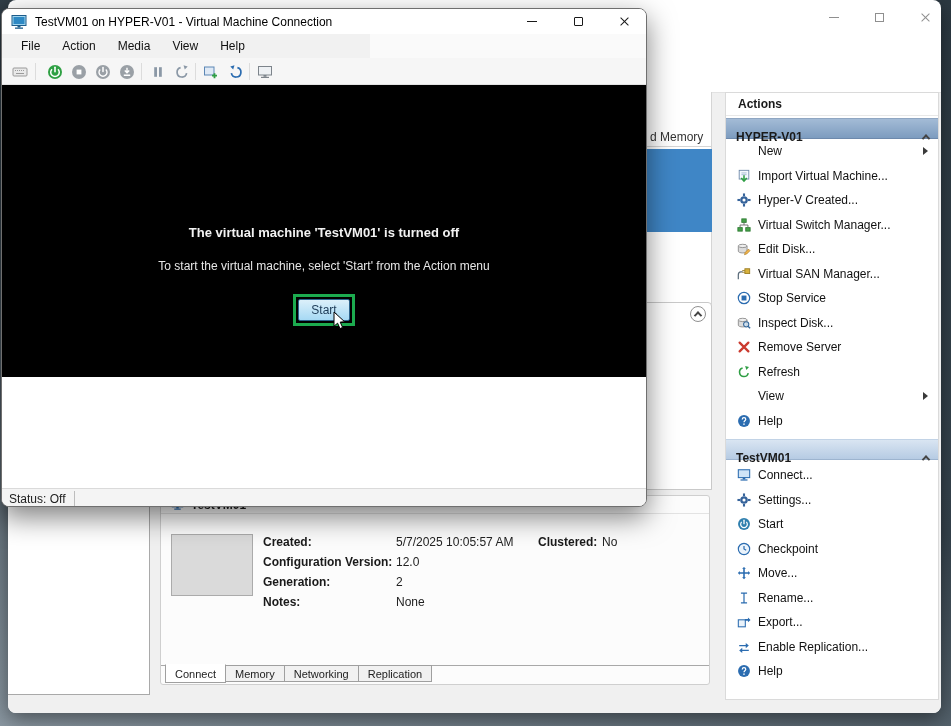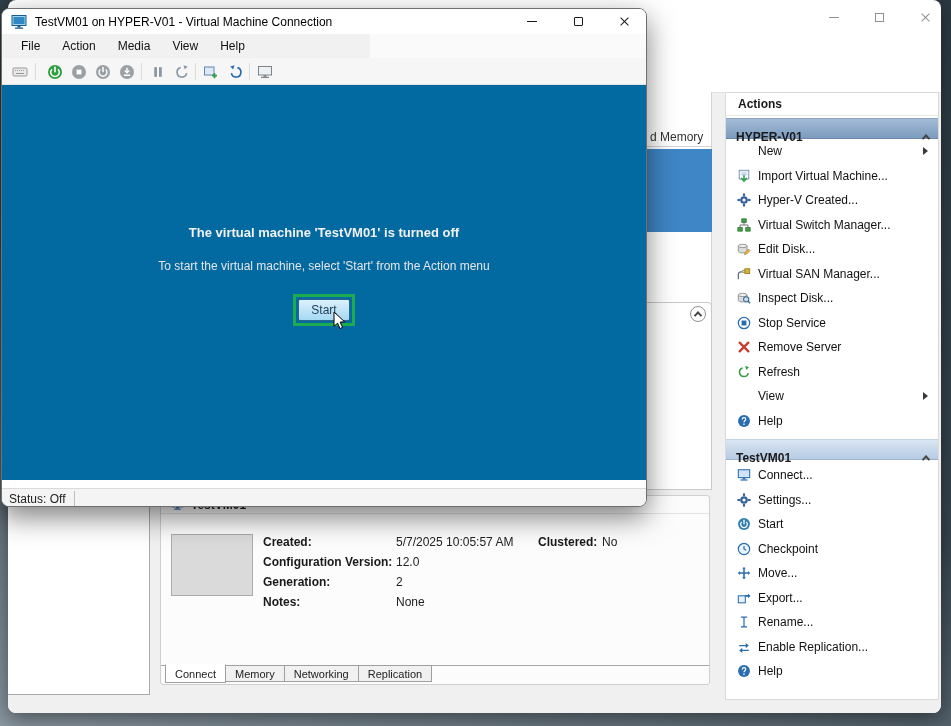--- a/index.html
+++ b/index.html
@@ -78,21 +78,21 @@
   .vgl-close{position:relative;width:11px;height:11px}
   .vgl-close::before,.vgl-close::after{content:"";position:absolute;left:5px;top:0;width:1px;height:11px;background:#1a1a1a}
   .vgl-close::before{transform:rotate(45deg)}.vgl-close::after{transform:rotate(-45deg)}
   .vmc-menubar{position:absolute;left:0;top:25px;right:0;height:24px;background:#f1f1f1;display:flex;align-items:center;padding-left:8px}
   .vmc-menubar .lighter{position:absolute;left:368px;top:0;right:0;bottom:0;background:#fafafa}
   .mitem{position:relative;padding:0 11px;height:24px;display:flex;align-items:center;color:#111}
   .vmc-toolbar{position:absolute;left:0;top:49px;right:0;height:27px;background:#f6f6f6;border-bottom:1px solid #e2e2e2}
   .tbtn{position:absolute;top:4px;width:20px;height:20px;display:flex;align-items:center;justify-content:center}
   .tbtn svg{width:16px;height:16px}
   .tsep{position:absolute;top:5px;width:1px;height:17px;background:#dcdcdc}
-  .vmc-screen{position:absolute;left:0;top:76px;right:0;height:395px;background:#0369a1}
+  .vmc-screen{position:absolute;left:0;top:76px;right:0;height:292px;background:#000000}
   .scr-title{position:absolute;left:0;right:0;top:140px;text-align:center;color:#f2f2f2;font-weight:bold;font-size:13px}
   .scr-hint{position:absolute;left:0;right:0;top:174px;text-align:center;color:#e6e6e6;font-size:12px}
   .start-highlight{position:absolute;left:50%;top:209px;transform:translateX(-50%);border:3px solid #1cab4f;padding:2px;background:transparent}
   .start-btn{display:block;width:52px;height:22px;background:linear-gradient(#dcf0fa,#a6d9f4);
              border:1px solid #2c628b;border-radius:2px;color:#1d3b57;font-size:12px;
              font-family:"Liberation Sans","DejaVu Sans",sans-serif}
   .cursor{position:absolute;left:calc(50% + 9px);top:226px;width:14px;height:20px}
   .vmc-status{position:absolute;left:0;top:479px;right:0;height:20px;background:#f4f4f4;border-top:1px solid #dadada;
               display:flex;align-items:center;padding-left:7px;color:#222}
   .st-sep{width:1px;height:15px;background:#bdbdbd;margin-left:9px}
@@ -231,36 +231,36 @@
             <rect x="9" y="2" width="5.5" height="5.5" fill="#d8b13c" stroke="#9a7c22"></rect>
             <path d="M6.5 5.6H4.5c-2 0-3 1.5-3 3.5v5" fill="none" stroke="#5a6b7a" stroke-width="1.4"></path>
             <path d="M9 4h-3M9 6h-3" stroke="#9a7c22"></path>
           </svg>
         </span>
       <span class="albl">Virtual SAN Manager...</span>
     </div>
     <div class="arow">
       <span class="aicon">
           <svg viewBox="0 0 16 16">
+            <circle cx="8" cy="8" r="6.5" fill="#fff" stroke="#2b6cb0" stroke-width="1.4"></circle>
+            <rect x="5.2" y="5.2" width="5.6" height="5.6" fill="#2b6cb0"></rect>
+          </svg>
+        </span>
+      <span class="albl">Stop Service</span>
+    </div>
+    <div class="arow">
+      <span class="aicon">
+          <svg viewBox="0 0 16 16">
             <path d="M1.5 4.5v6c0 1.2 2.3 2 5 2s5-.8 5-2v-6" fill="#dcdcdc" stroke="#8a8a8a"></path>
             <ellipse cx="6.5" cy="4.5" rx="5" ry="1.9" fill="#efefef" stroke="#8a8a8a"></ellipse>
             <circle cx="10.5" cy="9.5" r="3" fill="#cfe4f7" fill-opacity=".7" stroke="#336699" stroke-width="1.2"></circle>
             <path d="M12.6 11.6l2.4 2.4" stroke="#336699" stroke-width="1.6"></path>
           </svg>
         </span>
       <span class="albl">Inspect Disk...</span>
-    </div>
-    <div class="arow">
-      <span class="aicon">
-          <svg viewBox="0 0 16 16">
-            <circle cx="8" cy="8" r="6.5" fill="#fff" stroke="#2b6cb0" stroke-width="1.4"></circle>
-            <rect x="5.2" y="5.2" width="5.6" height="5.6" fill="#2b6cb0"></rect>
-          </svg>
-        </span>
-      <span class="albl">Stop Service</span>
     </div>
     <div class="arow">
       <span class="aicon">
           <svg viewBox="0 0 16 16">
             <path d="M3 3l10 10M13 3L3 13" stroke="#cb3a2f" stroke-width="2.6" stroke-linecap="round"></path>
           </svg>
         </span>
       <span class="albl">Remove Server</span>
     </div>
     <div class="arow">
@@ -342,33 +342,33 @@
         <span class="aicon">
             <svg viewBox="0 0 16 16">
               <path d="M8 1l2.2 2.2H8.9v3.9h3.9V5.8L15 8l-2.2 2.2V8.9H8.9v3.9h1.3L8 15l-2.2-2.2h1.3V8.9H3.2v1.3L1 8l2.2-2.2v1.3h3.9V3.2H5.8z" fill="#2b6cb0"></path>
             </svg>
           </span>
         <span class="albl">Move...</span>
       </div>
       <div class="arow">
         <span class="aicon">
             <svg viewBox="0 0 16 16">
+              <path d="M4.5 2.5h7M4.5 13.5h7M8 2.5v11" fill="none" stroke="#2b6cb0" stroke-width="1.4"></path>
+            </svg>
+          </span>
+        <span class="albl">Rename...</span>
+      </div>
+      <div class="arow">
+        <span class="aicon">
+            <svg viewBox="0 0 16 16">
               <rect x="1.5" y="5.5" width="8" height="8" fill="#eaf3fb" stroke="#2b6cb0" stroke-width="1.2"></rect>
               <path d="M9 4.6h3.5V2.9l3 2.7-3 2.7V6.6H9z" fill="#2b6cb0"></path>
             </svg>
           </span>
         <span class="albl">Export...</span>
-      </div>
-      <div class="arow">
-        <span class="aicon">
-            <svg viewBox="0 0 16 16">
-              <path d="M4.5 2.5h7M4.5 13.5h7M8 2.5v11" fill="none" stroke="#2b6cb0" stroke-width="1.4"></path>
-            </svg>
-          </span>
-        <span class="albl">Rename...</span>
       </div>
       <div class="arow">
         <span class="aicon">
             <svg viewBox="0 0 16 16">
               <path d="M2.5 5.7h7.5V3.4l3.5 3-3.5 3V7.1H2.5z" fill="#2b6cb0"></path>
               <path d="M13.5 12.6H6v2.3l-3.5-3L6 8.9v2.3h7.5z" fill="#2b6cb0"></path>
             </svg>
           </span>
         <span class="albl">Enable Replication...</span>
       </div>

